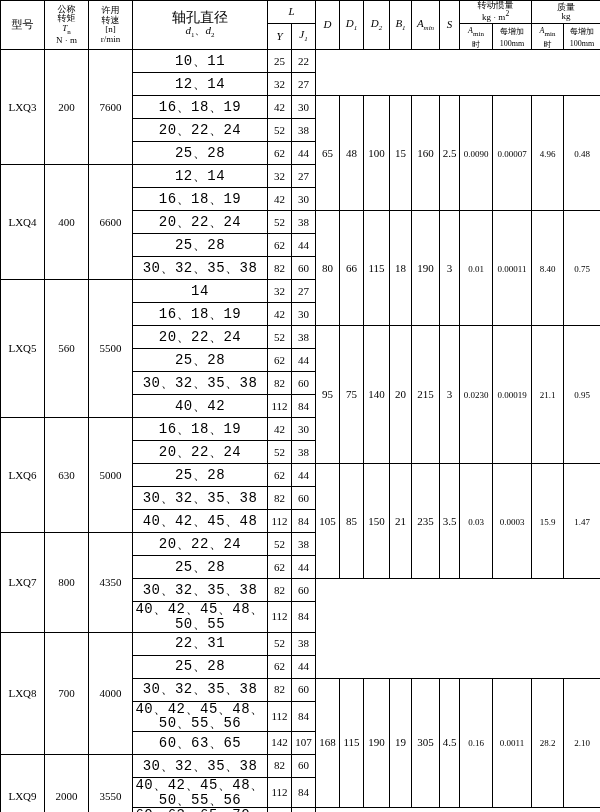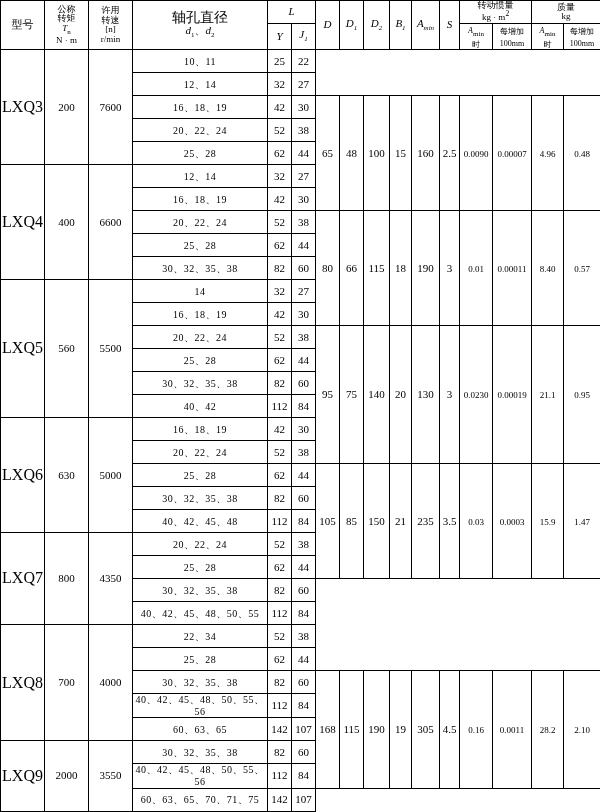--- a/index.html
+++ b/index.html
@@ -12,22 +12,22 @@
     vertical-align:middle;
     font-size:11px;
     padding:0;
     line-height:1.05;
     font-weight:normal;
   }
   .hdr td{font-size:11px;padding:1px 0;}
   .small{font-size:9px;}
   .tiny{font-size:8px;}
   .sub{font-size:7px;vertical-align:sub;}
-  .hole{font-size:10px;letter-spacing:0.5px;}
-  .model{font-size:16px;}
+  .hole{font-size:14px;letter-spacing:0.5px;font-family:Liberation Mono, monospace;}
+  .model{font-size:11px;}
   .unitline{display:block;font-size:9px;}
   td.rowcell{height:22px;}
 </style>
 </head>
 <body>
 
 <div id="page">
   <table class="spec">
     <colgroup>
       <col style="width:44px">
@@ -147,21 +147,21 @@
           <td><span>38</span></td>
           <td rowspan="5"><span>80</span></td>
           <td rowspan="5"><span>66</span></td>
           <td rowspan="5"><span>115</span></td>
           <td rowspan="5"><span>18</span></td>
           <td rowspan="5"><span>190</span></td>
           <td rowspan="5"><span>3</span></td>
           <td rowspan="5"><span class="small">0.01</span></td>
           <td rowspan="5"><span class="small">0.00011</span></td>
           <td rowspan="5"><span class="small">8.40</span></td>
-          <td rowspan="5"><span class="small">0.57</span></td>
+          <td rowspan="5"><span class="small">0.75</span></td>
         </tr>
         <tr>
           <td class="rowcell"><span class="hole">25、28</span></td>
           <td><span>62</span></td>
           <td><span>44</span></td>
         </tr>
         <tr>
           <td class="rowcell"><span class="hole">30、32、35、38</span></td>
           <td><span>82</span></td>
           <td><span>60</span></td>
@@ -180,21 +180,21 @@
           <td><span>30</span></td>
         </tr>
         <tr>
           <td class="rowcell"><span class="hole">20、22、24</span></td>
           <td><span>52</span></td>
           <td><span>38</span></td>
           <td rowspan="6"><span>95</span></td>
           <td rowspan="6"><span>75</span></td>
           <td rowspan="6"><span>140</span></td>
           <td rowspan="6"><span>20</span></td>
-          <td rowspan="6"><span>130</span></td>
+          <td rowspan="6"><span>215</span></td>
           <td rowspan="6"><span>3</span></td>
           <td rowspan="6"><span class="small">0.0230</span></td>
           <td rowspan="6"><span class="small">0.00019</span></td>
           <td rowspan="6"><span class="small">21.1</span></td>
           <td rowspan="6"><span class="small">0.95</span></td>
         </tr>
         <tr>
           <td class="rowcell"><span class="hole">25、28</span></td>
           <td><span>62</span></td>
           <td><span>44</span></td>
@@ -277,21 +277,21 @@
         </tr>
         <tr>
           <td class="rowcell"><span class="hole">40、42、45、48、50、55</span></td>
           <td><span>112</span></td>
           <td><span>84</span></td>
         </tr>
         <tr>
           <td rowspan="5"><span class="model">LXQ8</span></td>
           <td rowspan="5"><span>700</span></td>
           <td rowspan="5"><span>4000</span></td>
-          <td class="rowcell"><span class="hole">22、34</span></td>
+          <td class="rowcell"><span class="hole">22、31</span></td>
           <td><span>52</span></td>
           <td><span>38</span></td>
         </tr>
         <tr>
           <td class="rowcell"><span class="hole">25、28</span></td>
           <td><span>62</span></td>
           <td><span>44</span></td>
         </tr>
         <tr>
           <td class="rowcell"><span class="hole">30、32、35、38</span></td>

